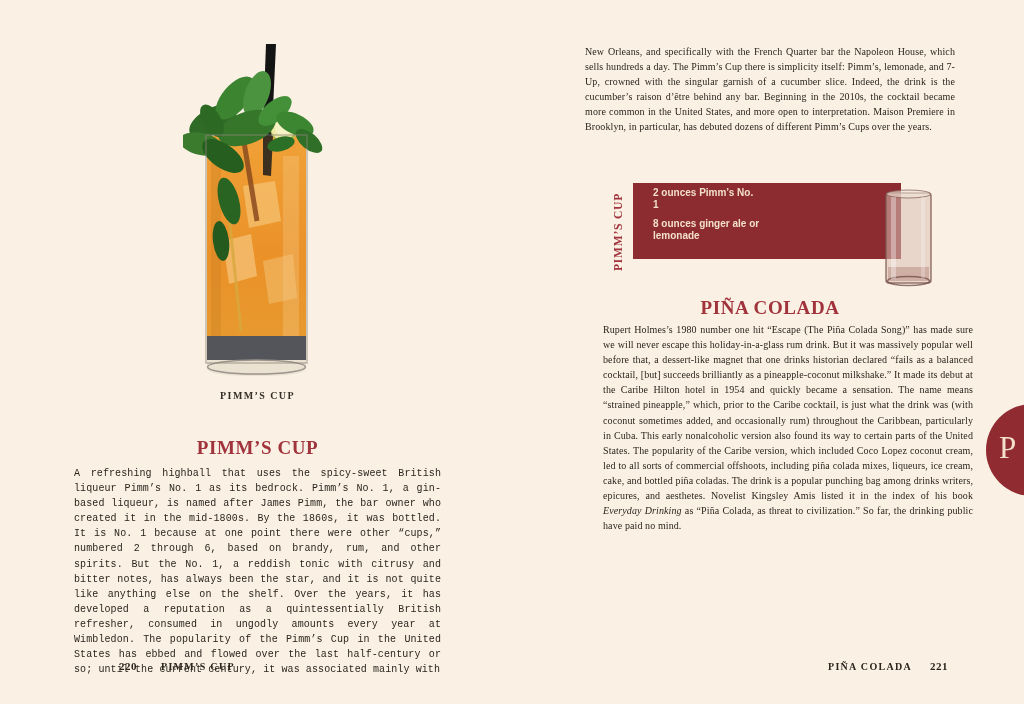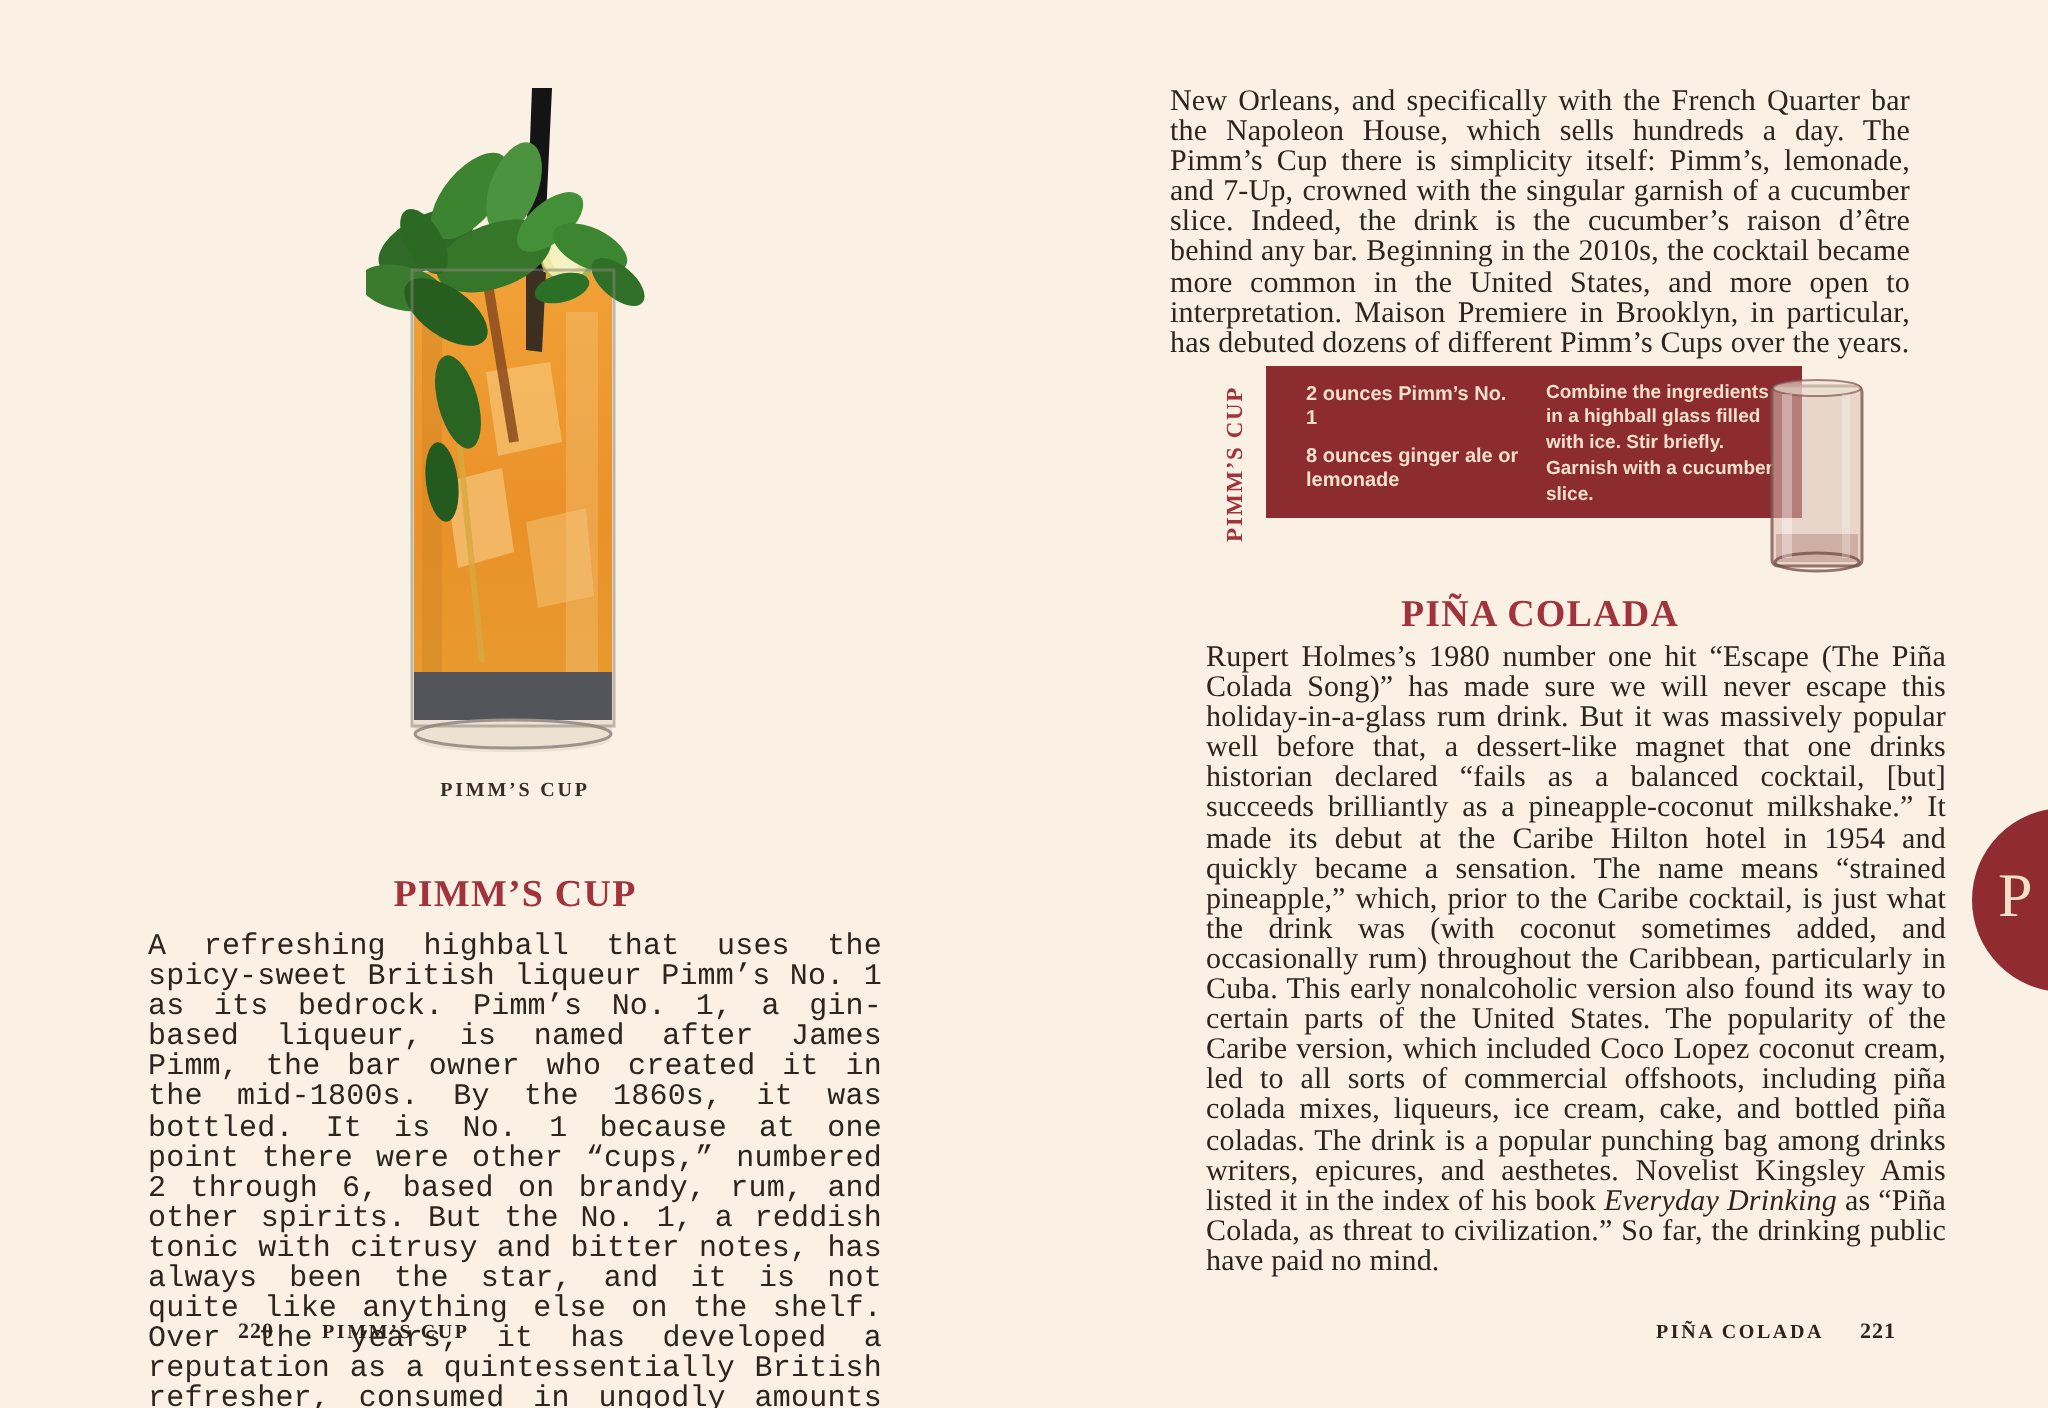--- a/index.html
+++ b/index.html
@@ -5,41 +5,41 @@
   html,body{margin:0;padding:0;}
   body{
     width:1024px;height:704px;position:relative;overflow:hidden;
     background:#faf1e4;
     font-family:"Liberation Serif", serif;
     color:#2b251e;
   }
   .abs{position:absolute;}
   
   .body-text{
-    font-size:15px;line-height:15.1px;text-align:justify;
+    font-size:10px;line-height:15.1px;text-align:justify;
     color:#2b251e;letter-spacing:0.1px;
   }
   .col-left{left:74px;width:367px;font-family:Liberation Mono, monospace;}
   .col-right{left:603px;width:370px;}
   .display-heading{
     font-family:"Liberation Serif", serif;font-weight:700;
     font-size:19px;letter-spacing:0.6px;color:#a1333c;
     text-align:center;white-space:nowrap;
   }
   .small-caps-label{
     font-family:"Liberation Serif", serif;font-weight:700;
     font-size:10px;letter-spacing:1.4px;color:#352e26;
     white-space:nowrap;
   }
   .caption{text-align:center;}
   
   .recipe-box{
     left:633px;top:183px;width:268px;height:76px;
     background:#8c2b30;
-    display:flex;align-items:center;box-sizing:border-box;
+    display:flex;align-items:flex-end;box-sizing:border-box;
     padding:13px 14px 10px 20px;
   }
   .ingredients{
     width:108px;margin-right:12px;flex:none;
     font-family:"Liberation Sans", sans-serif;font-weight:700;
     font-size:10px;line-height:12px;color:#f2e0ca;
   }
   .ingredients p{margin:0 0 7px 0;}
   .instructions{
     flex:1;
@@ -145,21 +145,20 @@
   <p class="abs body-text" style="left:73px;width:370px;top:44px;margin:0;">New Orleans, and specifically with the French Quarter bar the Napoleon House, which sells hundreds a day. The Pimm’s Cup there is simplicity itself: Pimm’s, lemonade, and 7-Up, crowned with the singular garnish of a cucumber slice. Indeed, the drink is the cucumber’s raison d’être behind any bar. Beginning in the 2010s, the cocktail became more common in the United States, and more open to interpretation. Maison Premiere in Brooklyn, in particular, has debuted dozens of different Pimm’s Cups over the years.</p>
 </div>
 
 <div class="abs side-label">PIMM’S CUP</div>
 
 <div class="abs recipe-box">
   <div class="ingredients">
     <p>2 ounces Pimm’s No. 1</p>
     <p>8 ounces ginger ale or lemonade</p>
   </div>
-  <div class="instructions">Combine the ingredients in a highball glass filled with ice. Stir briefly. Garnish with a cucumber slice.</div>
 </div>
 
 <svg class="abs" style="left:879px;top:187px;" width="60" height="103" viewBox="0 0 60 103">
   <rect x="7" y="6" width="45" height="90" rx="3" fill="#d8c0b4" fill-opacity="0.55" stroke="#7d5650" stroke-opacity="0.8" stroke-width="1.5"></rect>
   <ellipse cx="29.5" cy="7" rx="22" ry="4" fill="#efe2d6" fill-opacity="0.6" stroke="#7d5650" stroke-opacity="0.7" stroke-width="1"></ellipse>
   <rect x="9" y="80" width="41" height="14" fill="#b98e85" fill-opacity="0.55"></rect>
   <ellipse cx="29.5" cy="94" rx="21" ry="4.5" fill="none" stroke="#6e4a45" stroke-opacity="0.75" stroke-width="1.5"></ellipse>
   <rect x="12" y="10" width="5" height="82" fill="#ffffff" opacity="0.35"></rect>
   <rect x="42" y="10" width="4" height="82" fill="#ffffff" opacity="0.25"></rect>
 </svg>

